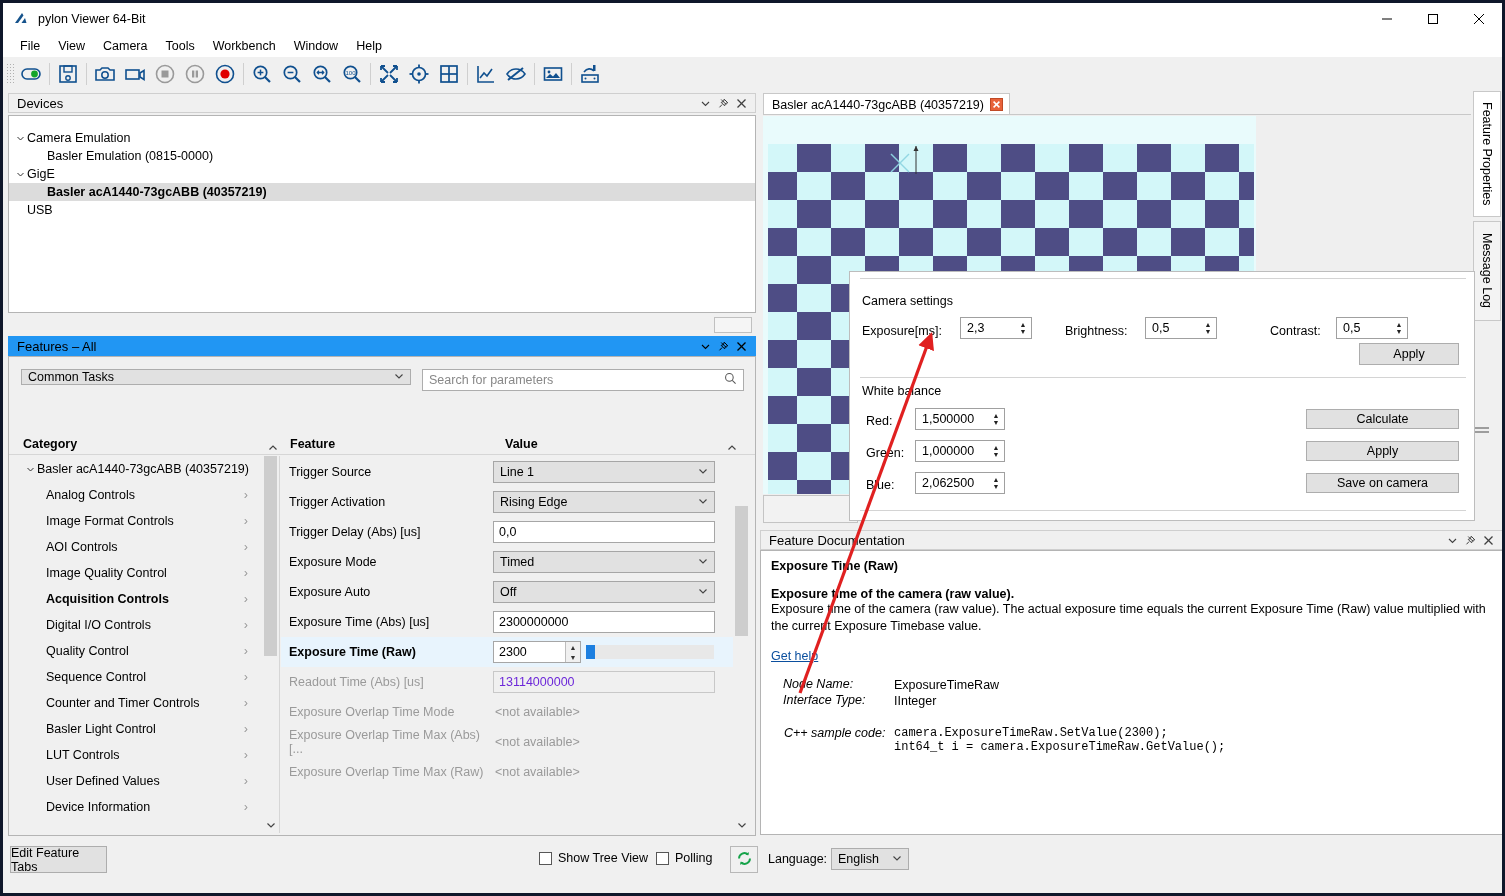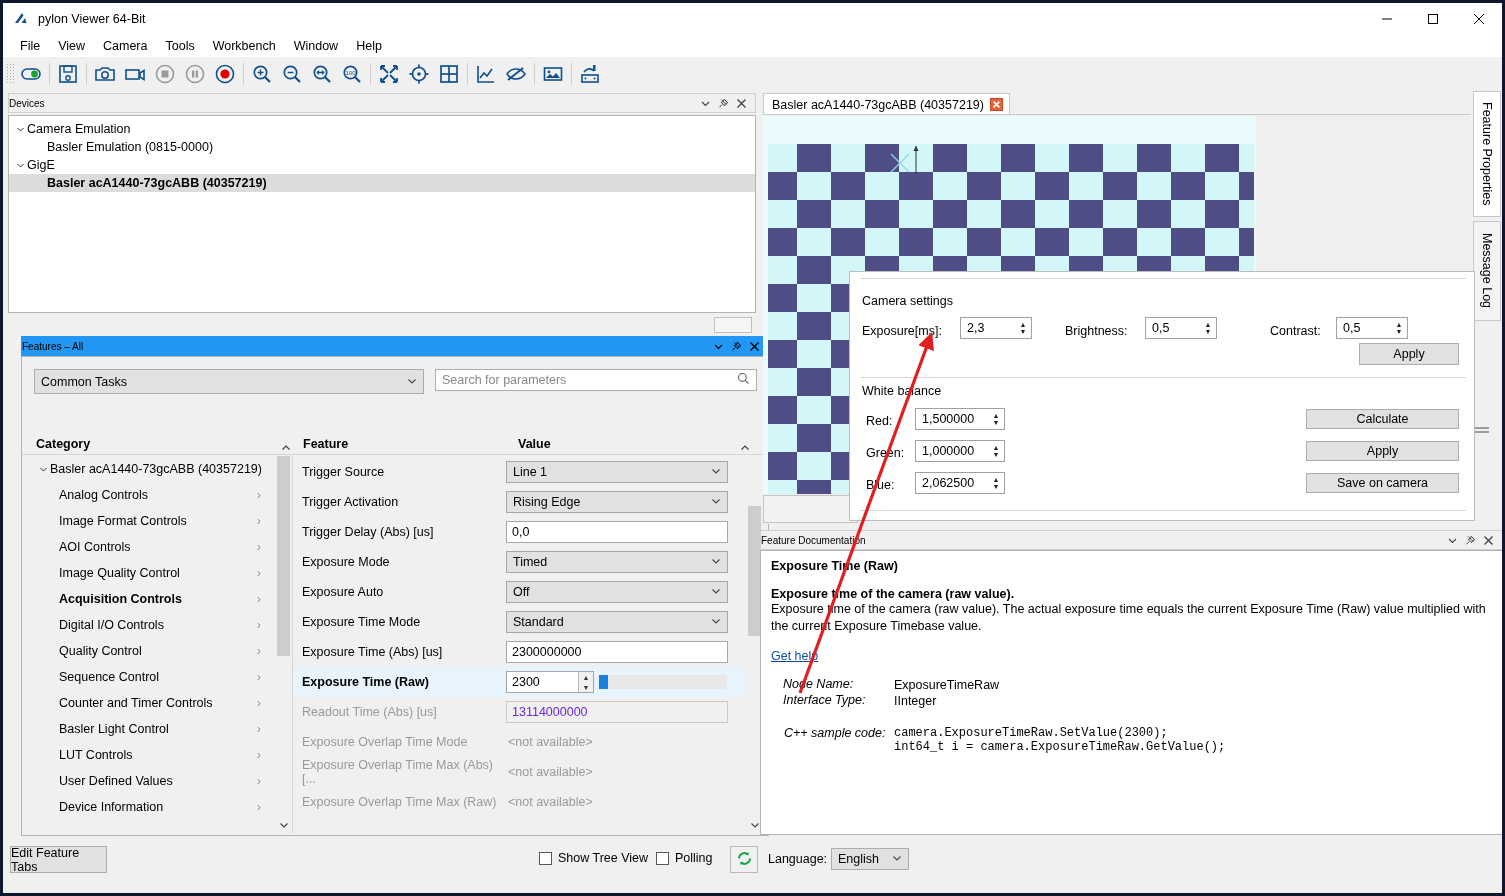--- a/index.html
+++ b/index.html
@@ -49,21 +49,21 @@
   }
   .tb-grip { width: 8px; height: 22px; margin-left: 3px; margin-right: 2px;
     background-image: radial-gradient(#b0b0b0 35%, transparent 36%);
     background-size: 3px 3px; }
   .tb-btn { width: 30px; height: 30px; display:flex; align-items:center; justify-content:center; }
   .tb-sep { width: 1px; height: 22px; background: #cfcfcf; margin: 0 3px; }
 
   
   .panel-title {
     height: 20px; display:flex; align-items:center;
-    font-size: 10px; 
+    font-size: 13px; padding-left: 8px;
     background: #f0f0f0; color: #000;
     border: 1px solid #cfcfcf;
   }
   .panel-title.active { background: #2196f3; border-color:#2196f3; color:#000; }
   .panel-title .ptools { margin-left:auto; display:flex; gap:7px; padding-right:8px; align-items:center; }
   .ptool { width: 11px; height: 11px; display:flex; align-items:center; justify-content:center; color:#404040; }
   .panel-title.active .ptool { color:#000; }
 
   
   .devices-panel { position:absolute; left:5px; top:90px; width:748px; height:243px; }
@@ -73,27 +73,27 @@
   }
   .tree-row { height:18px; display:flex; align-items:center; font-size:12.5px; padding-left:4px; }
   .tree-row.selected { background:#dcdcdc; font-weight:bold; }
   .chev { width:14px; display:inline-flex; align-items:center; justify-content:center; color:#333; font-size:9px; }
   .indent1 { padding-left:14px; }
   .indent2 { padding-left:38px; }
   .devices-footer { position:absolute; left:0; top:222px; width:748px; height:20px; background:#f0f0f0; }
   .dev-foot-box { position:absolute; right:4px; top:2px; width:38px; height:16px; border:1px solid #c0c0c0; background:#f5f5f5; }
 
   
-  .features-panel { position:absolute; left:18px; top:333px; width:748px; height:500px; }
+  .features-panel { position:absolute; left:5px; top:333px; width:748px; height:500px; }
   .features-body {
     position:absolute; left:0; top:20px; width:748px; height:480px;
     background:#f0f0f0; border:1px solid #b4b4b4;
   }
   .combo {
-    background:#e1e1e1; border:1px solid #adadad; height:25px;
+    background:#e1e1e1; border:1px solid #adadad; height:16px;
     display:flex; align-items:center; padding:0 6px; font-size:12.5px; color:#000;
   }
   .combo .caret { margin-left:auto; font-size:9px; color:#555; }
   .searchbox {
     background:#fff; border:1px solid #adadad; height:22px;
     display:flex; align-items:center; padding:0 6px; font-size:12.5px; color:#888;
   }
 
   .tbl-header { display:flex; height:24px; align-items:flex-end; border-bottom:1px solid #d6d6d6; }
   .tbl-header .col { font-weight:bold; font-size:12.5px; padding-bottom:3px; }
@@ -398,21 +398,21 @@
         <span class="ptool">
           <svg width="11" height="11" viewBox="0 0 11 11">
               <line x1="1.5" y1="1.5" x2="9.5" y2="9.5" stroke="currentColor" stroke-width="1.2"></line>
               <line x1="9.5" y1="1.5" x2="1.5" y2="9.5" stroke="currentColor" stroke-width="1.2"></line>
             </svg>
         </span>
       </span>
     </div>
 
     <div class="devices-body">
-      <div style="padding-top:4px">
+      <div style="padding-top:13px">
         <div class="tree-row" style="padding-left:4px">
           <span class="chev">
             <svg width="9" height="9" viewBox="0 0 9 9">
                 <path d="M1.5 3l3 3 3-3" fill="none" stroke="#333" stroke-width="1"></path>
               </svg>
           </span>
           <span>Camera Emulation</span>
         </div>
         <div class="tree-row indent2">
           <span>Basler Emulation (0815-0000)</span>
@@ -420,20 +420,23 @@
         <div class="tree-row" style="padding-left:4px">
           <span class="chev">
             <svg width="9" height="9" viewBox="0 0 9 9">
                 <path d="M1.5 3l3 3 3-3" fill="none" stroke="#333" stroke-width="1"></path>
               </svg>
           </span>
           <span>GigE</span>
         </div>
         <div class="tree-row selected indent2">
           <span>Basler acA1440-73gcABB (40357219)</span>
+        </div>
+        <div class="tree-row indent1" style="padding-left:18px">
+          <span>USB</span>
         </div>
       </div>
     </div>
 
     <div class="devices-footer">
       <div class="dev-foot-box"></div>
     </div>
   </div>
 
   <div class="features-panel">
@@ -611,29 +614,20 @@
         <div class="feat-row">
           <div class="feat-name" style="width:212px;">Exposure Auto</div>
           <div class="val-combo">
             <span>Off</span>
             <span class="caret"><svg width="10" height="10" viewBox="0 0 10 10">
                   <path d="M1.5 3.5L5 7l3.5-3.5" fill="none" stroke="#444" stroke-width="1.1"></path>
                 </svg></span>
           </div>
         </div>
 
-        <div class="feat-row">
-          <div class="feat-name" style="width:212px;">Exposure Time Mode</div>
-          <div class="val-combo">
-            <span>Standard</span>
-            <span class="caret"><svg width="10" height="10" viewBox="0 0 10 10">
-                  <path d="M1.5 3.5L5 7l3.5-3.5" fill="none" stroke="#444" stroke-width="1.1"></path>
-                </svg></span>
-          </div>
-        </div>
 
         <div class="feat-row">
           <div class="feat-name" style="width:212px;">Exposure Time (Abs) [us]</div>
           <div class="val-text">
             <span>2300000000</span>
           </div>
         </div>
 
         <div class="feat-row" style="background:#e8f4fd;">
           <div class="feat-name bold" style="width:212px;">Exposure Time (Raw)</div>

